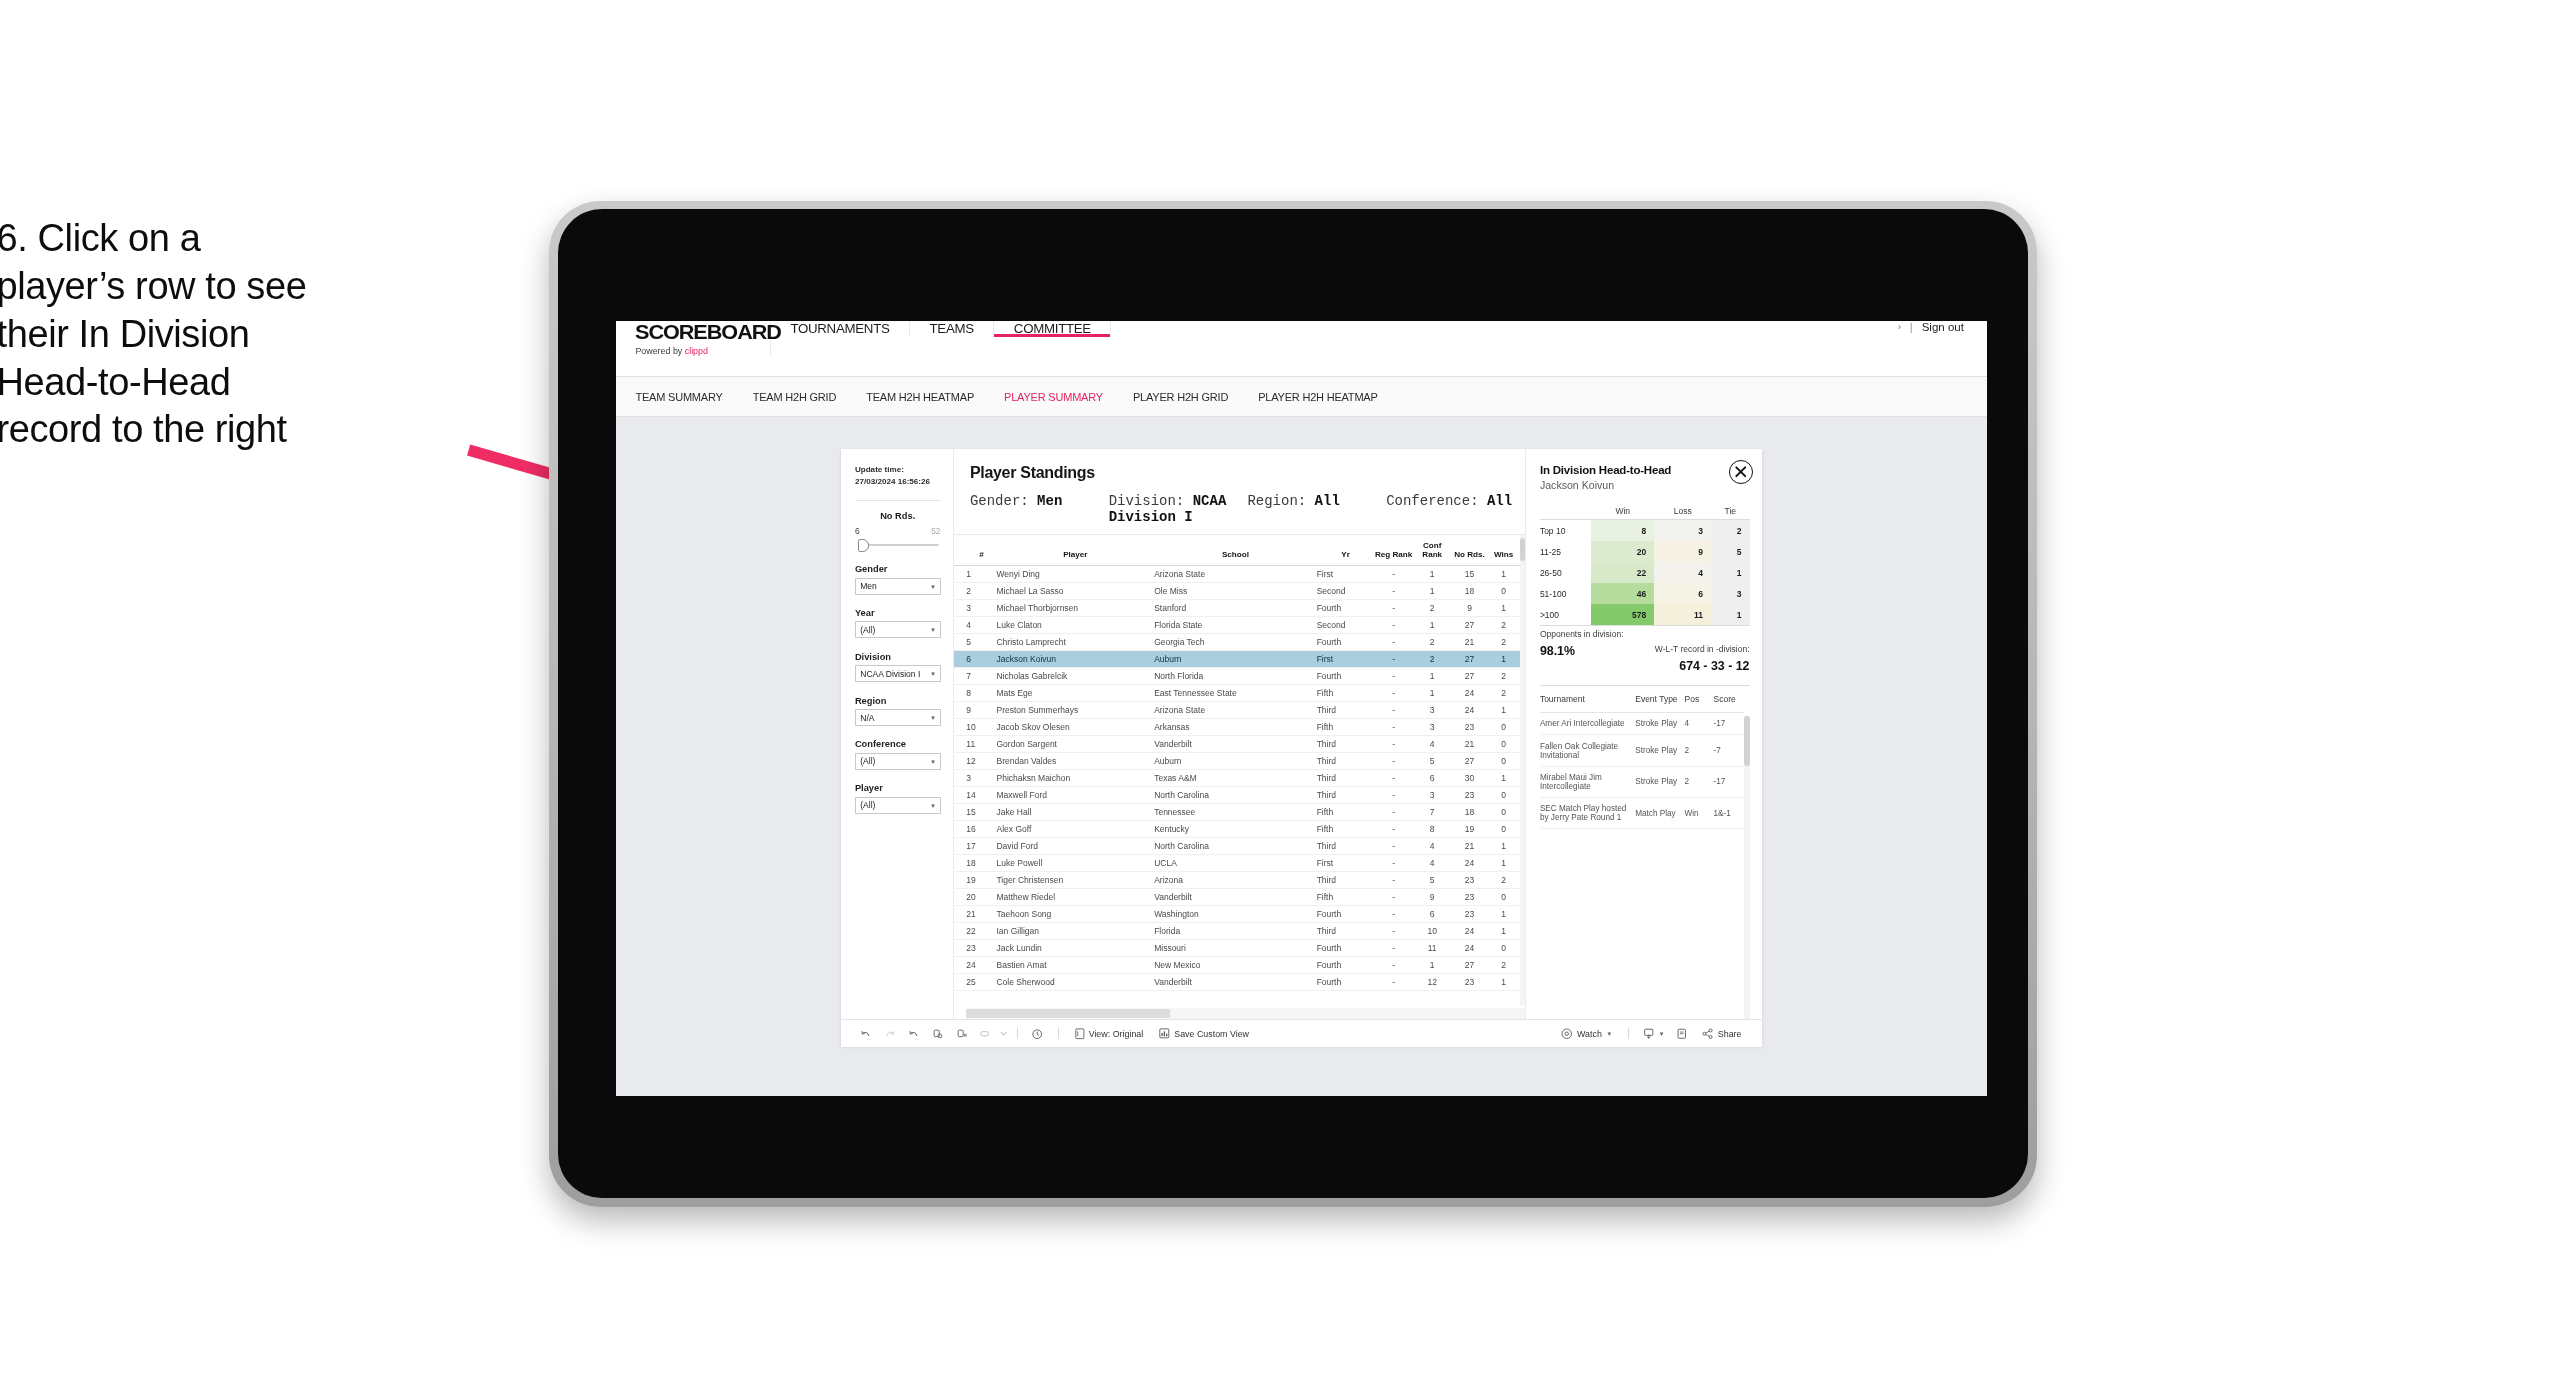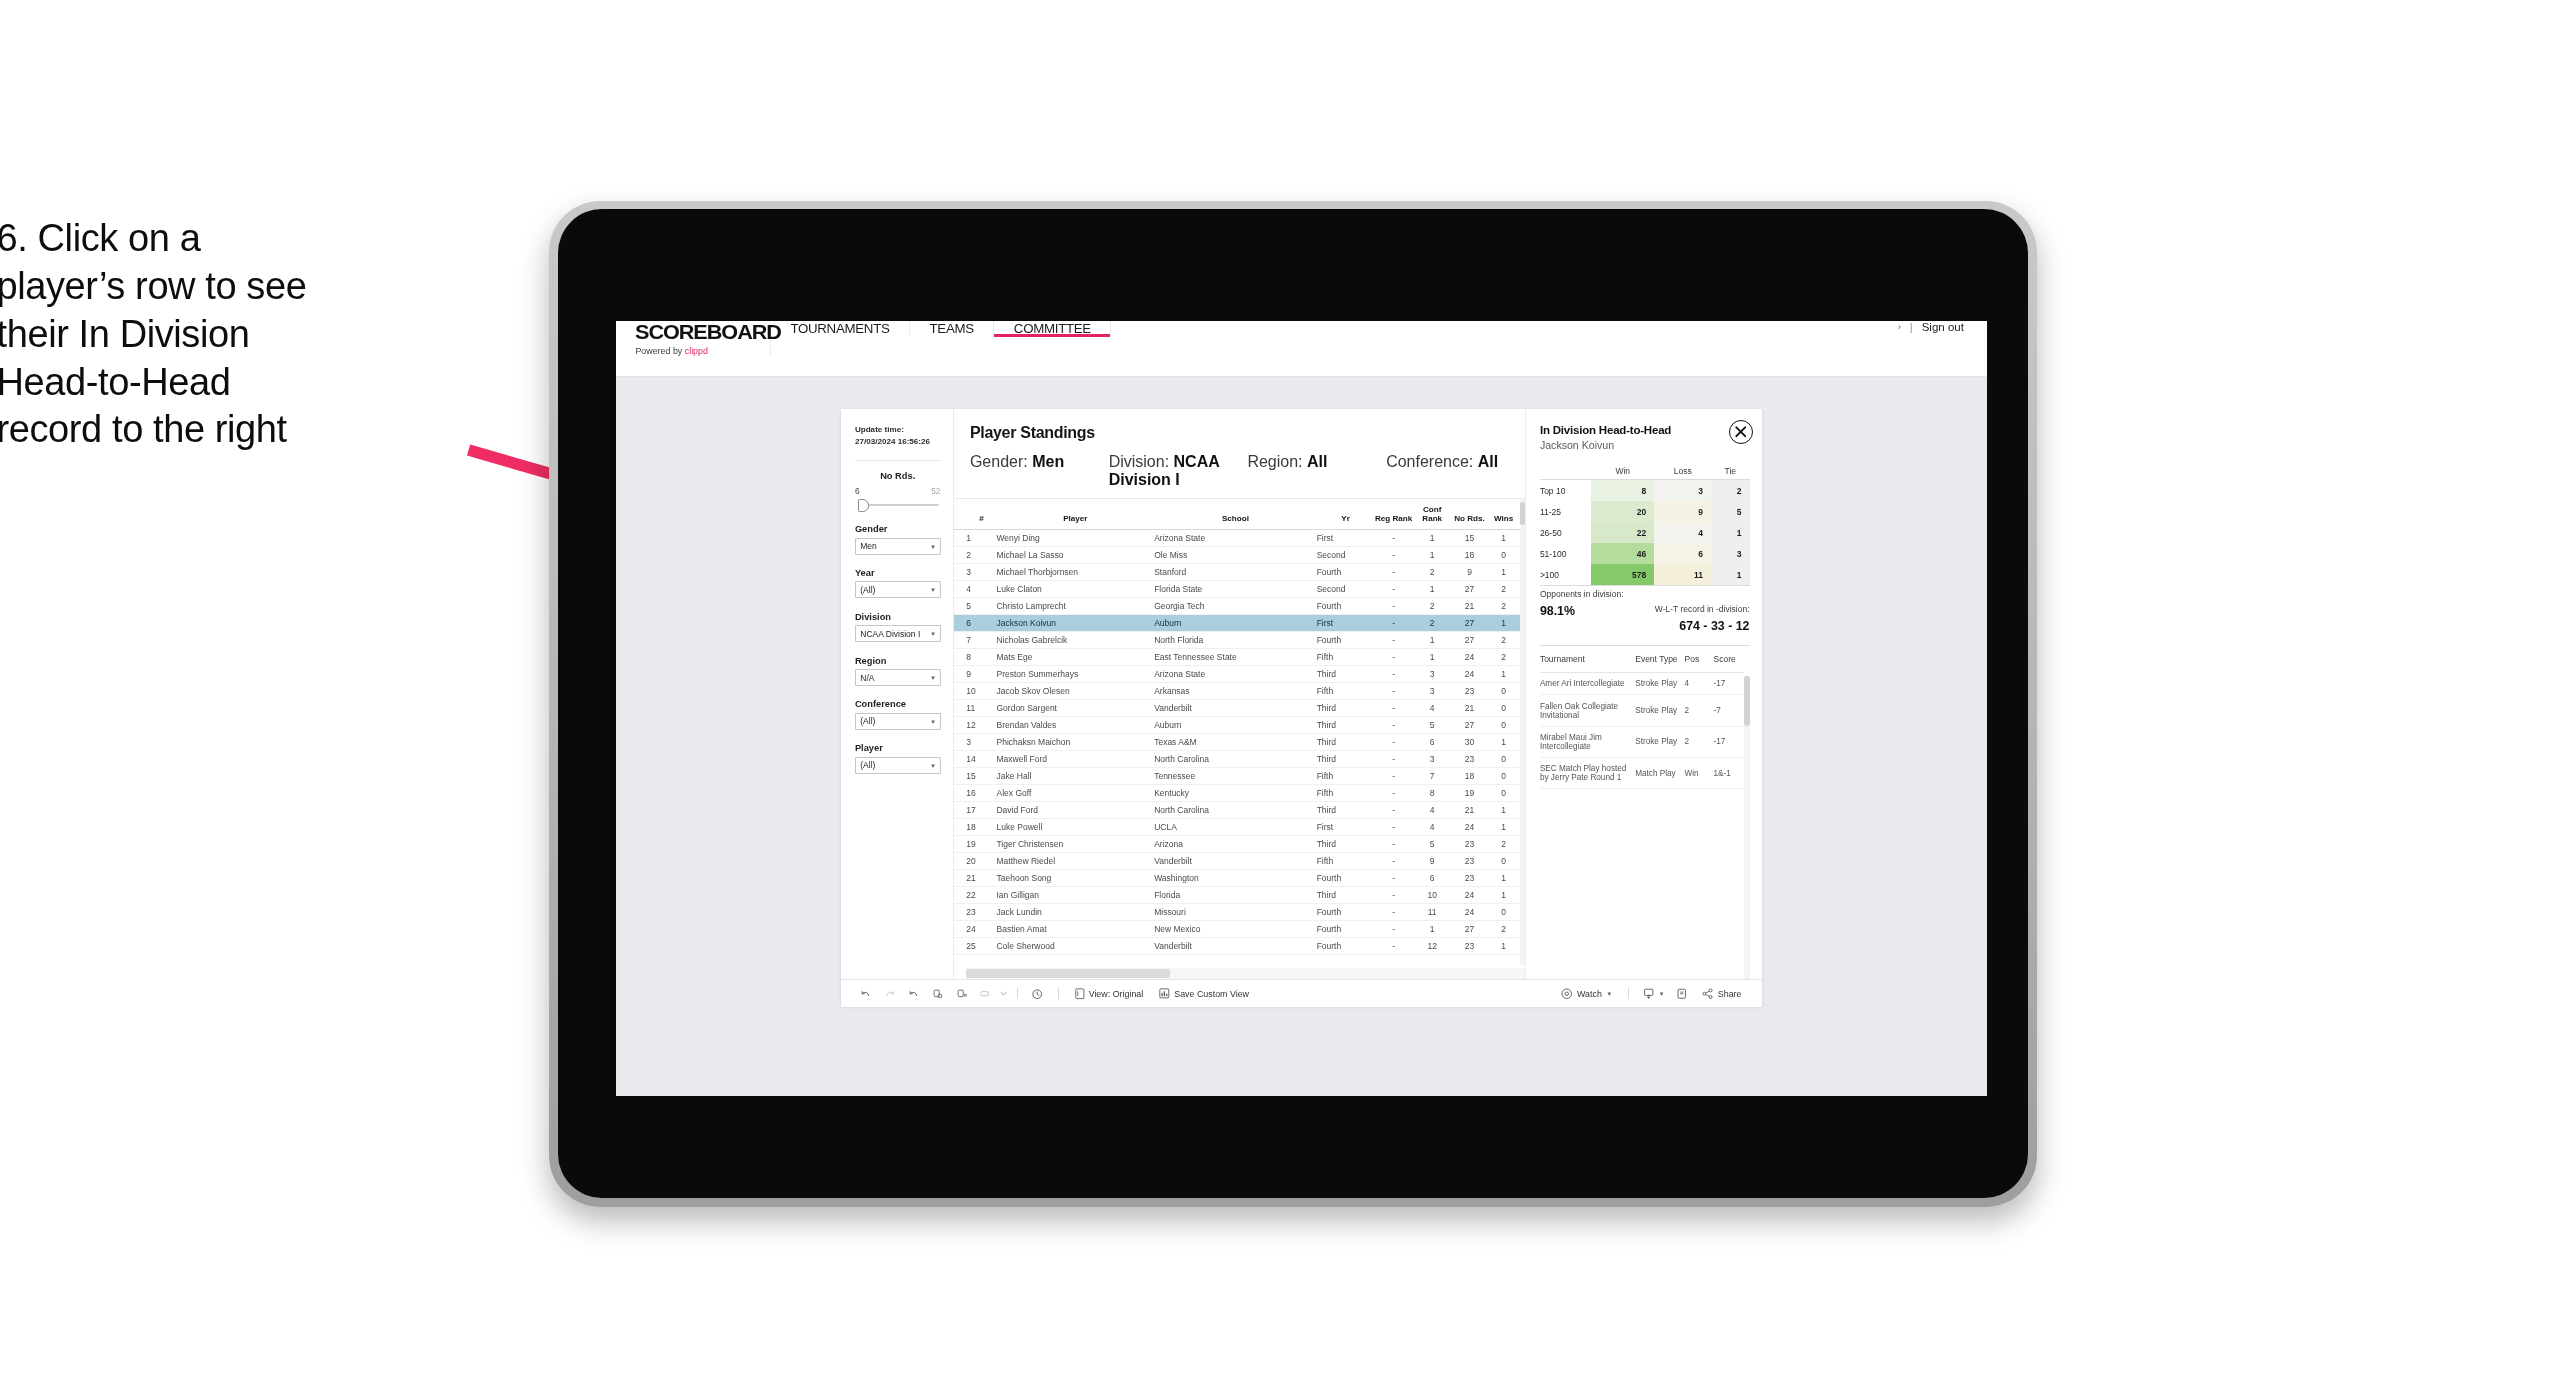--- a/index.html
+++ b/index.html
@@ -99,22 +99,23 @@
   .select{
     height:15px;border:0.9px solid #c8c8c8;background:#fff;border-radius:0.9px;
     display:flex;align-items:center;justify-content:space-between;
     padding:0 3.5px 0 4.4px;font-size:8.5px;color:#232323;cursor:pointer;
   }
   .select .chev{font-size:6.2px;color:#666;}
   
   .center{flex:1;min-width:0;display:flex;flex-direction:column;padding:15px 0 0 0;}
   .panel-title{font-size:16px;font-weight:bold;color:#151515;padding:0 0 0 16px;letter-spacing:-0.3px;}
   .meta-row{
-    display:flex;padding:10.6px 0 9.7px 16px;font-size:16px;color:#3b3b3b;
+    display:flex;padding:10.6px 0 9.7px 16px;font-size:14px;color:#3b3b3b;
     border-bottom:0.9px solid #e8e8e8;
+    font-family:Liberation Mono, monospace;
   }
   .meta-row .m{width:168px;}
   .meta-row .m b{color:#111;font-weight:bold;}
   .tbl-wrap{flex:1;min-height:0;display:flex;}
   .tbl-scroll{flex:1;min-width:0;overflow:hidden;position:relative;}
   table.standings{width:100%;border-collapse:collapse;font-size:8.5px;}
   table.standings th{
     font-size:8.1px;color:#151515;font-weight:bold;text-align:center;
     padding:5.3px 0 6.2px 0;border-bottom:0.9px solid #d8d8d8;vertical-align:bottom;
   }
@@ -232,20 +233,28 @@
             <span>COMMITTEE</span>
           </div>
         <div class="nav-spacer"></div>
         <div class="signout">
           <span class="caret">›</span>
           <span class="sep">|</span>
           <span>Sign out</span>
         </div>
       </div>
 
+      <div class="subnav">
+        <div class="subnav-item">TEAM SUMMARY</div>
+        <div class="subnav-item">TEAM H2H GRID</div>
+        <div class="subnav-item">TEAM H2H HEATMAP</div>
+        <div class="subnav-item active">PLAYER SUMMARY</div>
+        <div class="subnav-item">PLAYER H2H GRID</div>
+        <div class="subnav-item">PLAYER H2H HEATMAP</div>
+      </div>
 
       <div class="workspace">
         <div class="card">
           <div class="card-body">
 
             <div class="rail">
               <div class="update-label">
                 <div>Update time:</div>
                 <div>27/03/2024 16:56:26</div>
               </div>

